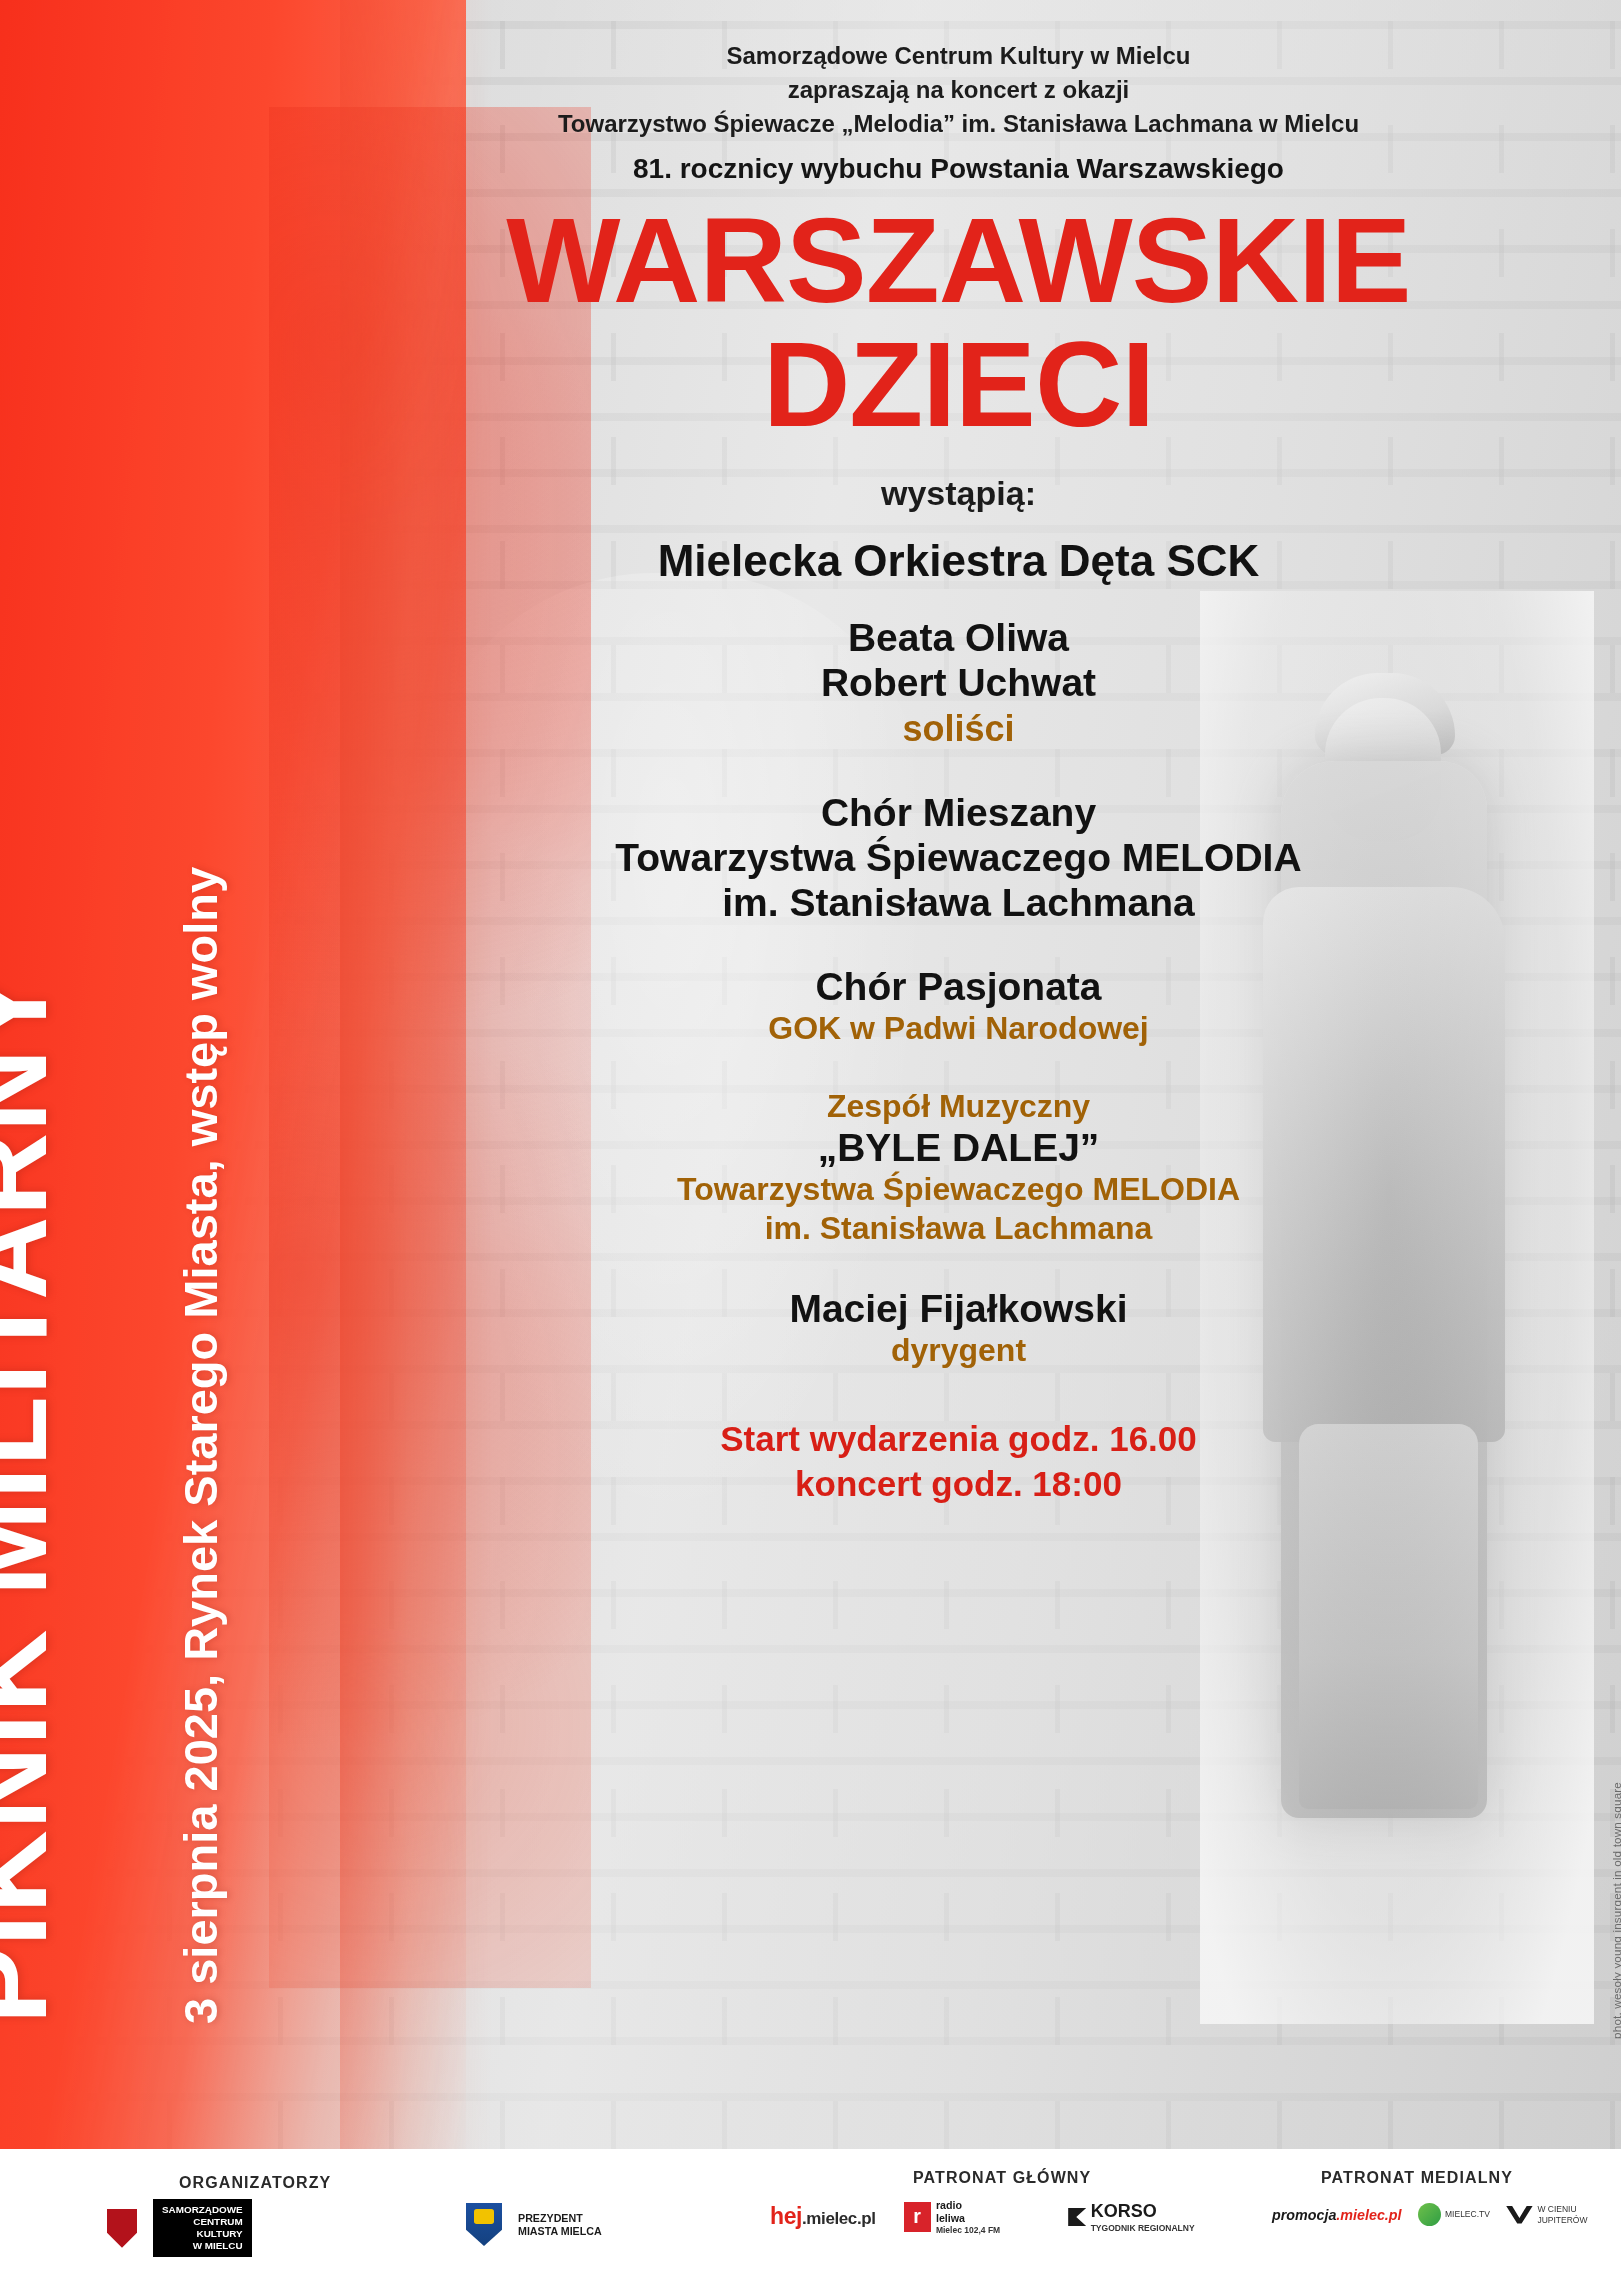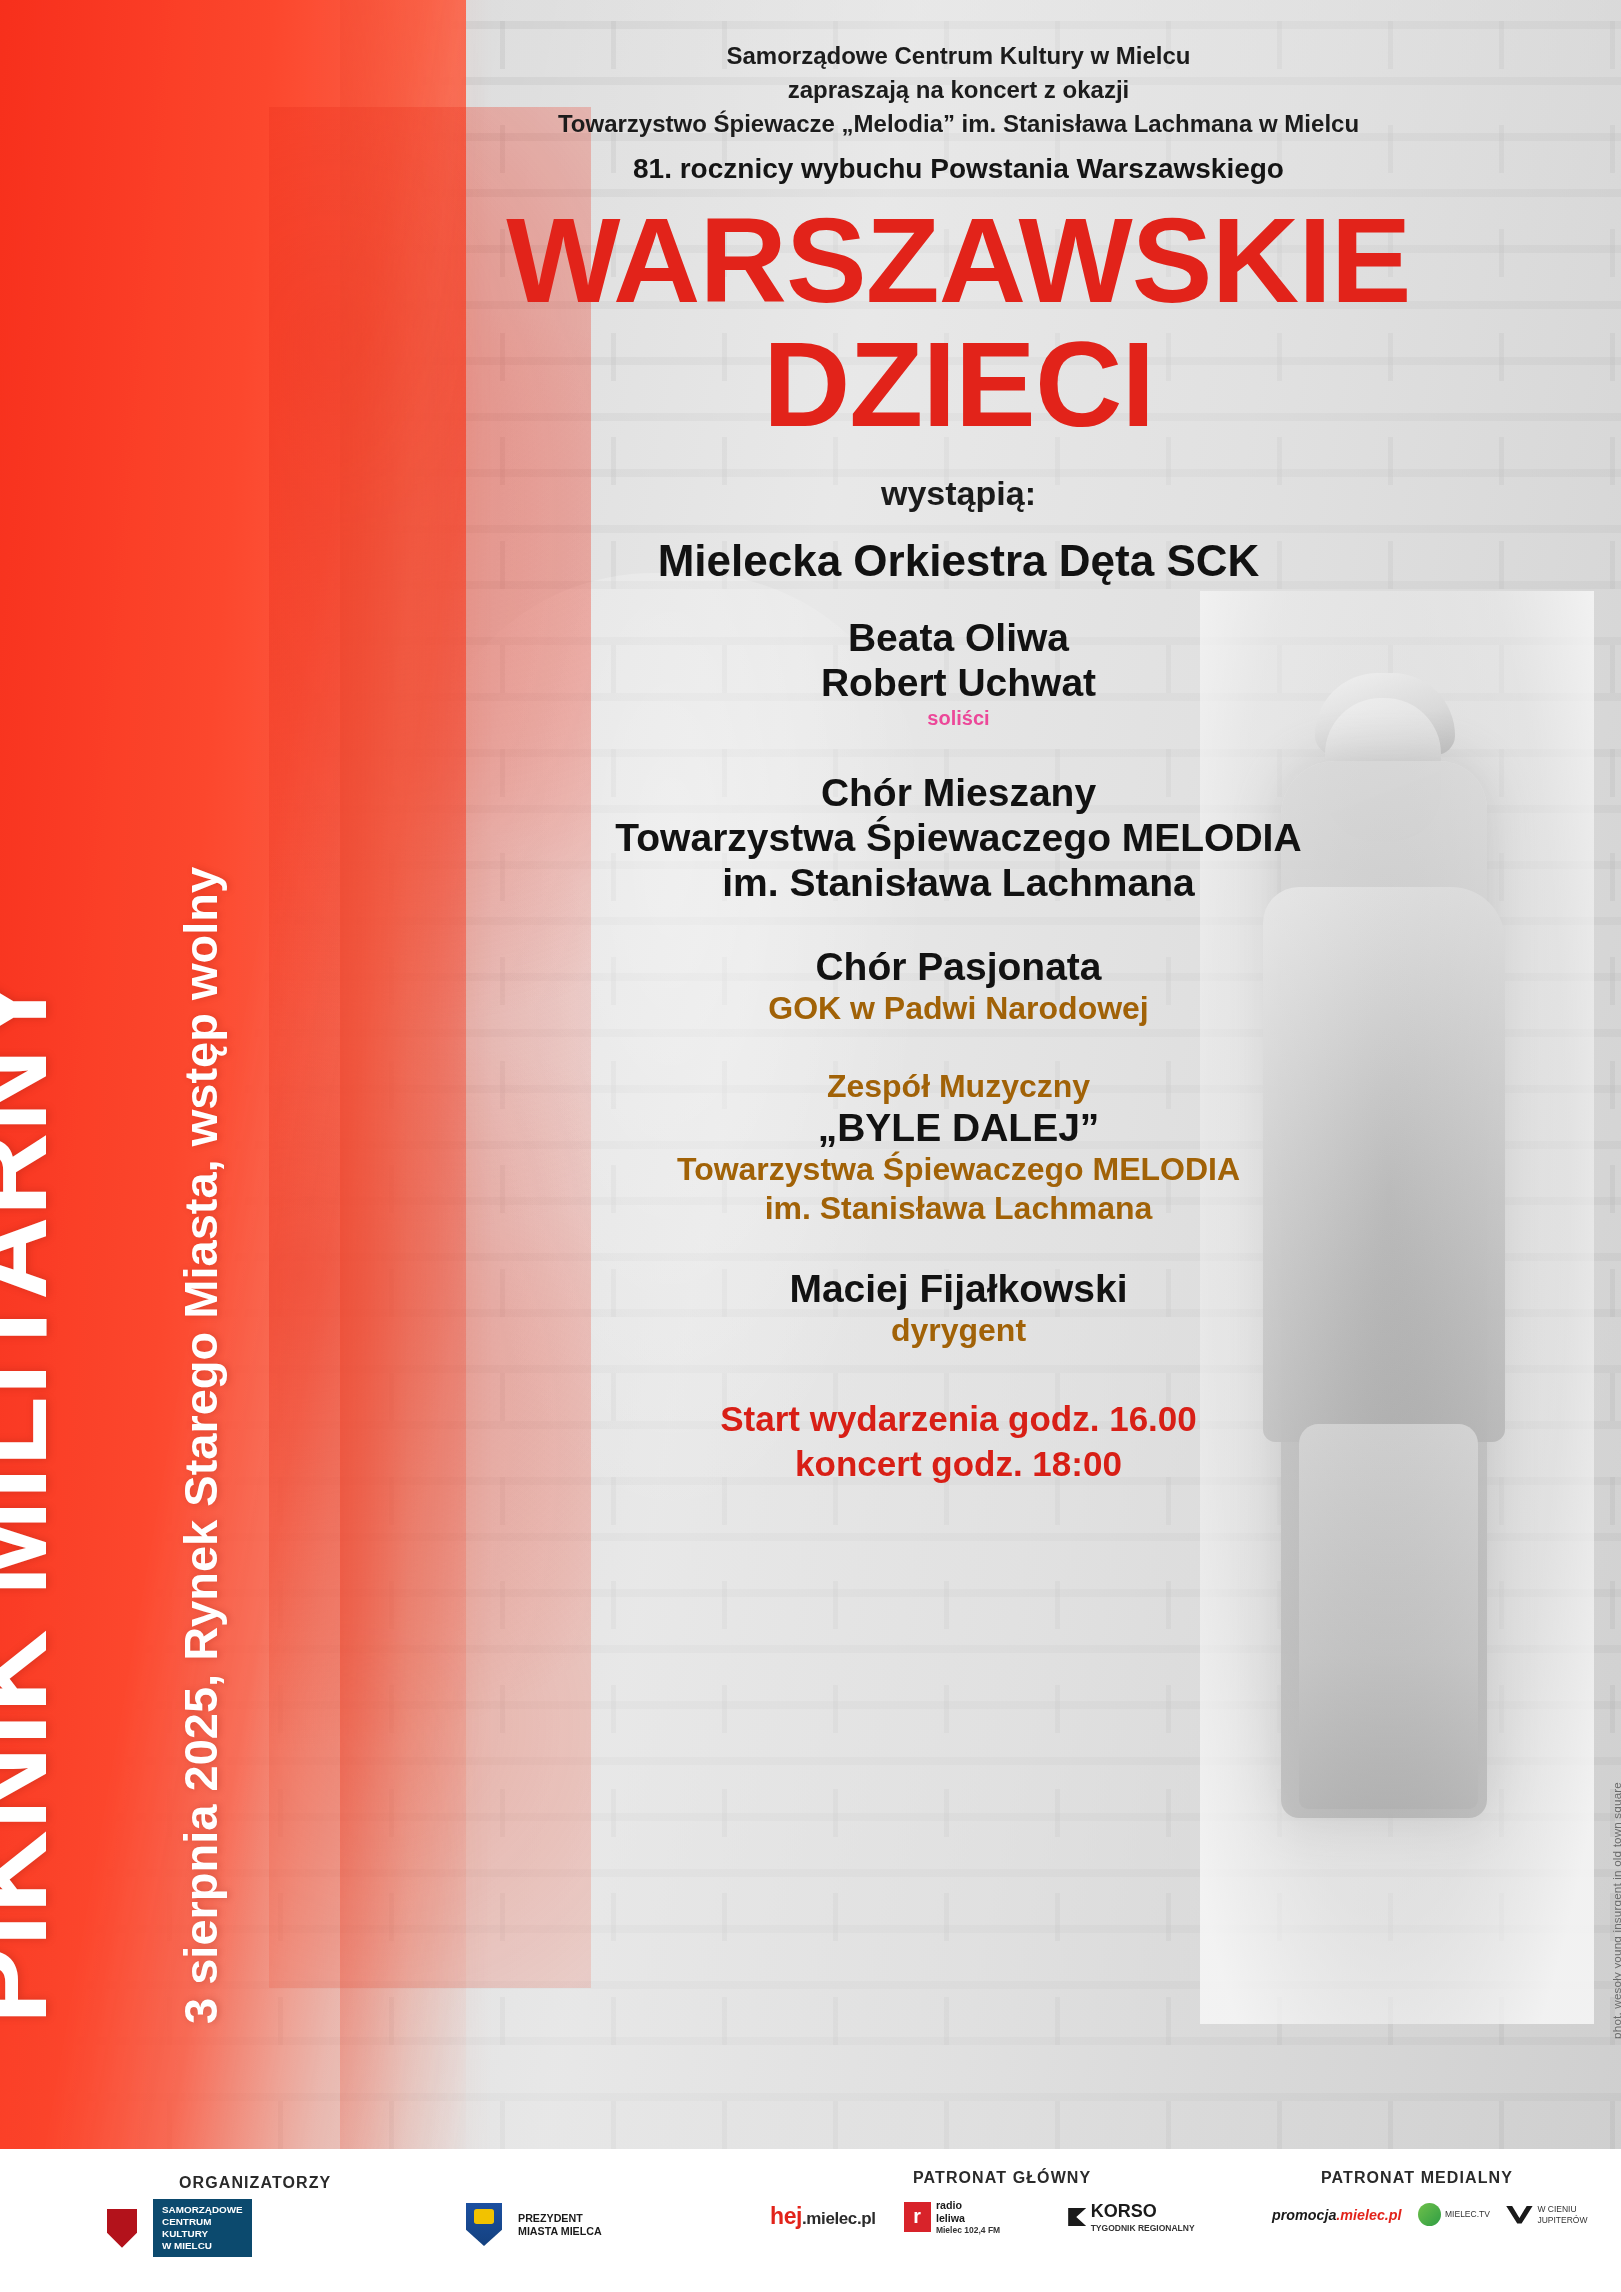--- a/index.html
+++ b/index.html
@@ -246,23 +246,23 @@
     color: #121212;
     line-height: 1.16;
   }
   .perf-m {
     font-size: 32px;
     font-weight: bold;
     color: #a16207;
     line-height: 1.2;
   }
   .perf-s {
-    font-size: 20px;
-    font-weight: bold;
-    color: #ec4899;
+    font-size: 36px;
+    font-weight: bold;
+    color: #a16207;
     line-height: 1.25;
   }
   .gap-34 { height: 30px; }
   .gap-44 { height: 39px; }
   .start-times {
     margin-top: 47px;
     font-size: 35px;
     font-weight: bold;
     color: #d81f16;
     line-height: 1.28;
@@ -290,28 +290,28 @@
     display: flex;
     align-items: center;
     gap: 16px;
   }
   .logo {
     display: flex;
     align-items: center;
     gap: 7.2px;
   }
   .logo-red {
-    background: #0c4a6e;
+    background: #000000;
     color: #fff;
     border: none;
     padding: 5.4px 9px;
     font-size: 9.9px;
     font-weight: bold;
     line-height: 1.2;
-    text-align: left;
+    text-align: right;
   }
   .crest {
     width: 30px; height: 39px;
     background: #b3121b;
     -webkit-clip-path: polygon(0 0, 100% 0, 100% 62%, 50% 100%, 0 62%);
     clip-path: polygon(0 0, 100% 0, 100% 62%, 50% 100%, 0 62%);
   }
   .crest-blue {
     width: 36px; height: 43px;
     background: linear-gradient(180deg, #1b4fa0 0%, #14417f 100%);

